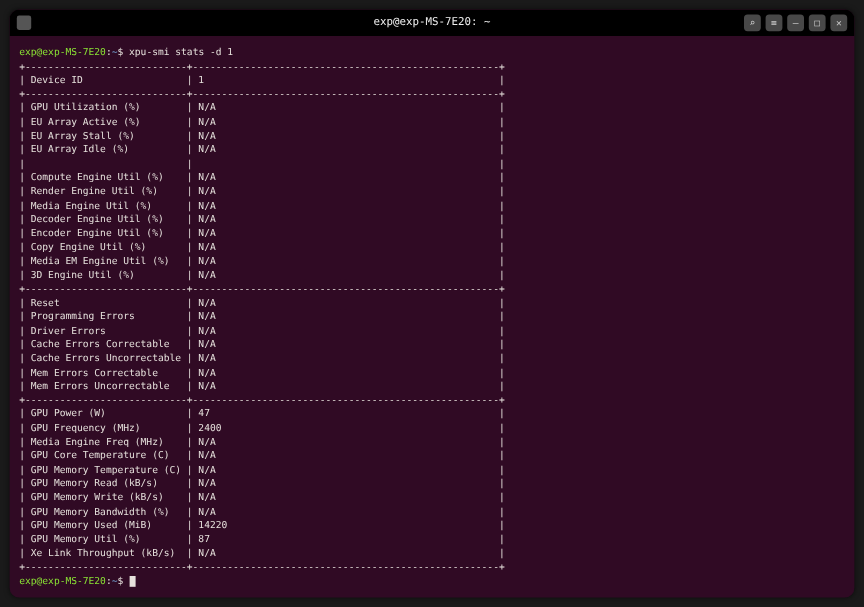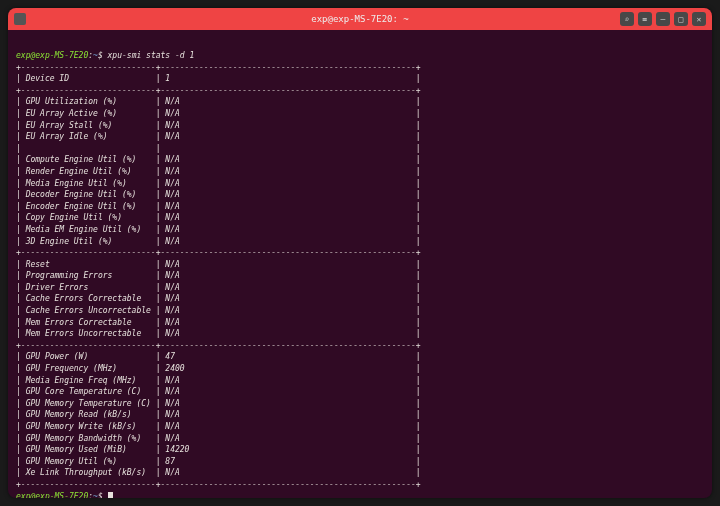--- a/index.html
+++ b/index.html
@@ -19,21 +19,21 @@
     height: 490px;
     background: #300a24;
     border-radius: 8px;
     display: flex;
     flex-direction: column;
     overflow: hidden;
     box-shadow: 0 0 4px rgba(0,0,0,0.5);
   }
   .titlebar {
     height: 22px;
-    background: #ef4444;
+    background: #000000;
     color: #ddd;
     display: flex;
     align-items: center;
     justify-content: space-between;
     font-size: 9px;
     padding: 0 6px;
   }
   .title-left {
     display: flex;
     align-items: center;
@@ -63,27 +63,26 @@
     background: #484848;
     color: #ccc;
     font-size: 8px;
     display: flex;
     align-items: center;
     justify-content: center;
     cursor: pointer;
   }
   .term {
     flex: 1;
-    padding: 20px 8px;
+    padding: 8px 8px;
     color: #e6e1dc;
     font-size: 8px;
     line-height: 11.6px;
     white-space: pre;
     overflow: hidden;
-    font-style: italic;
   }
   .prompt-user { color: #8ae234; }
   .prompt-colon { color: #e6e1dc; }
   .prompt-path { color: #729fcf; }
   .cursor {
     display: inline-block;
     width: 5px;
     height: 9px;
     background: #e6e1dc;
     vertical-align: middle;

